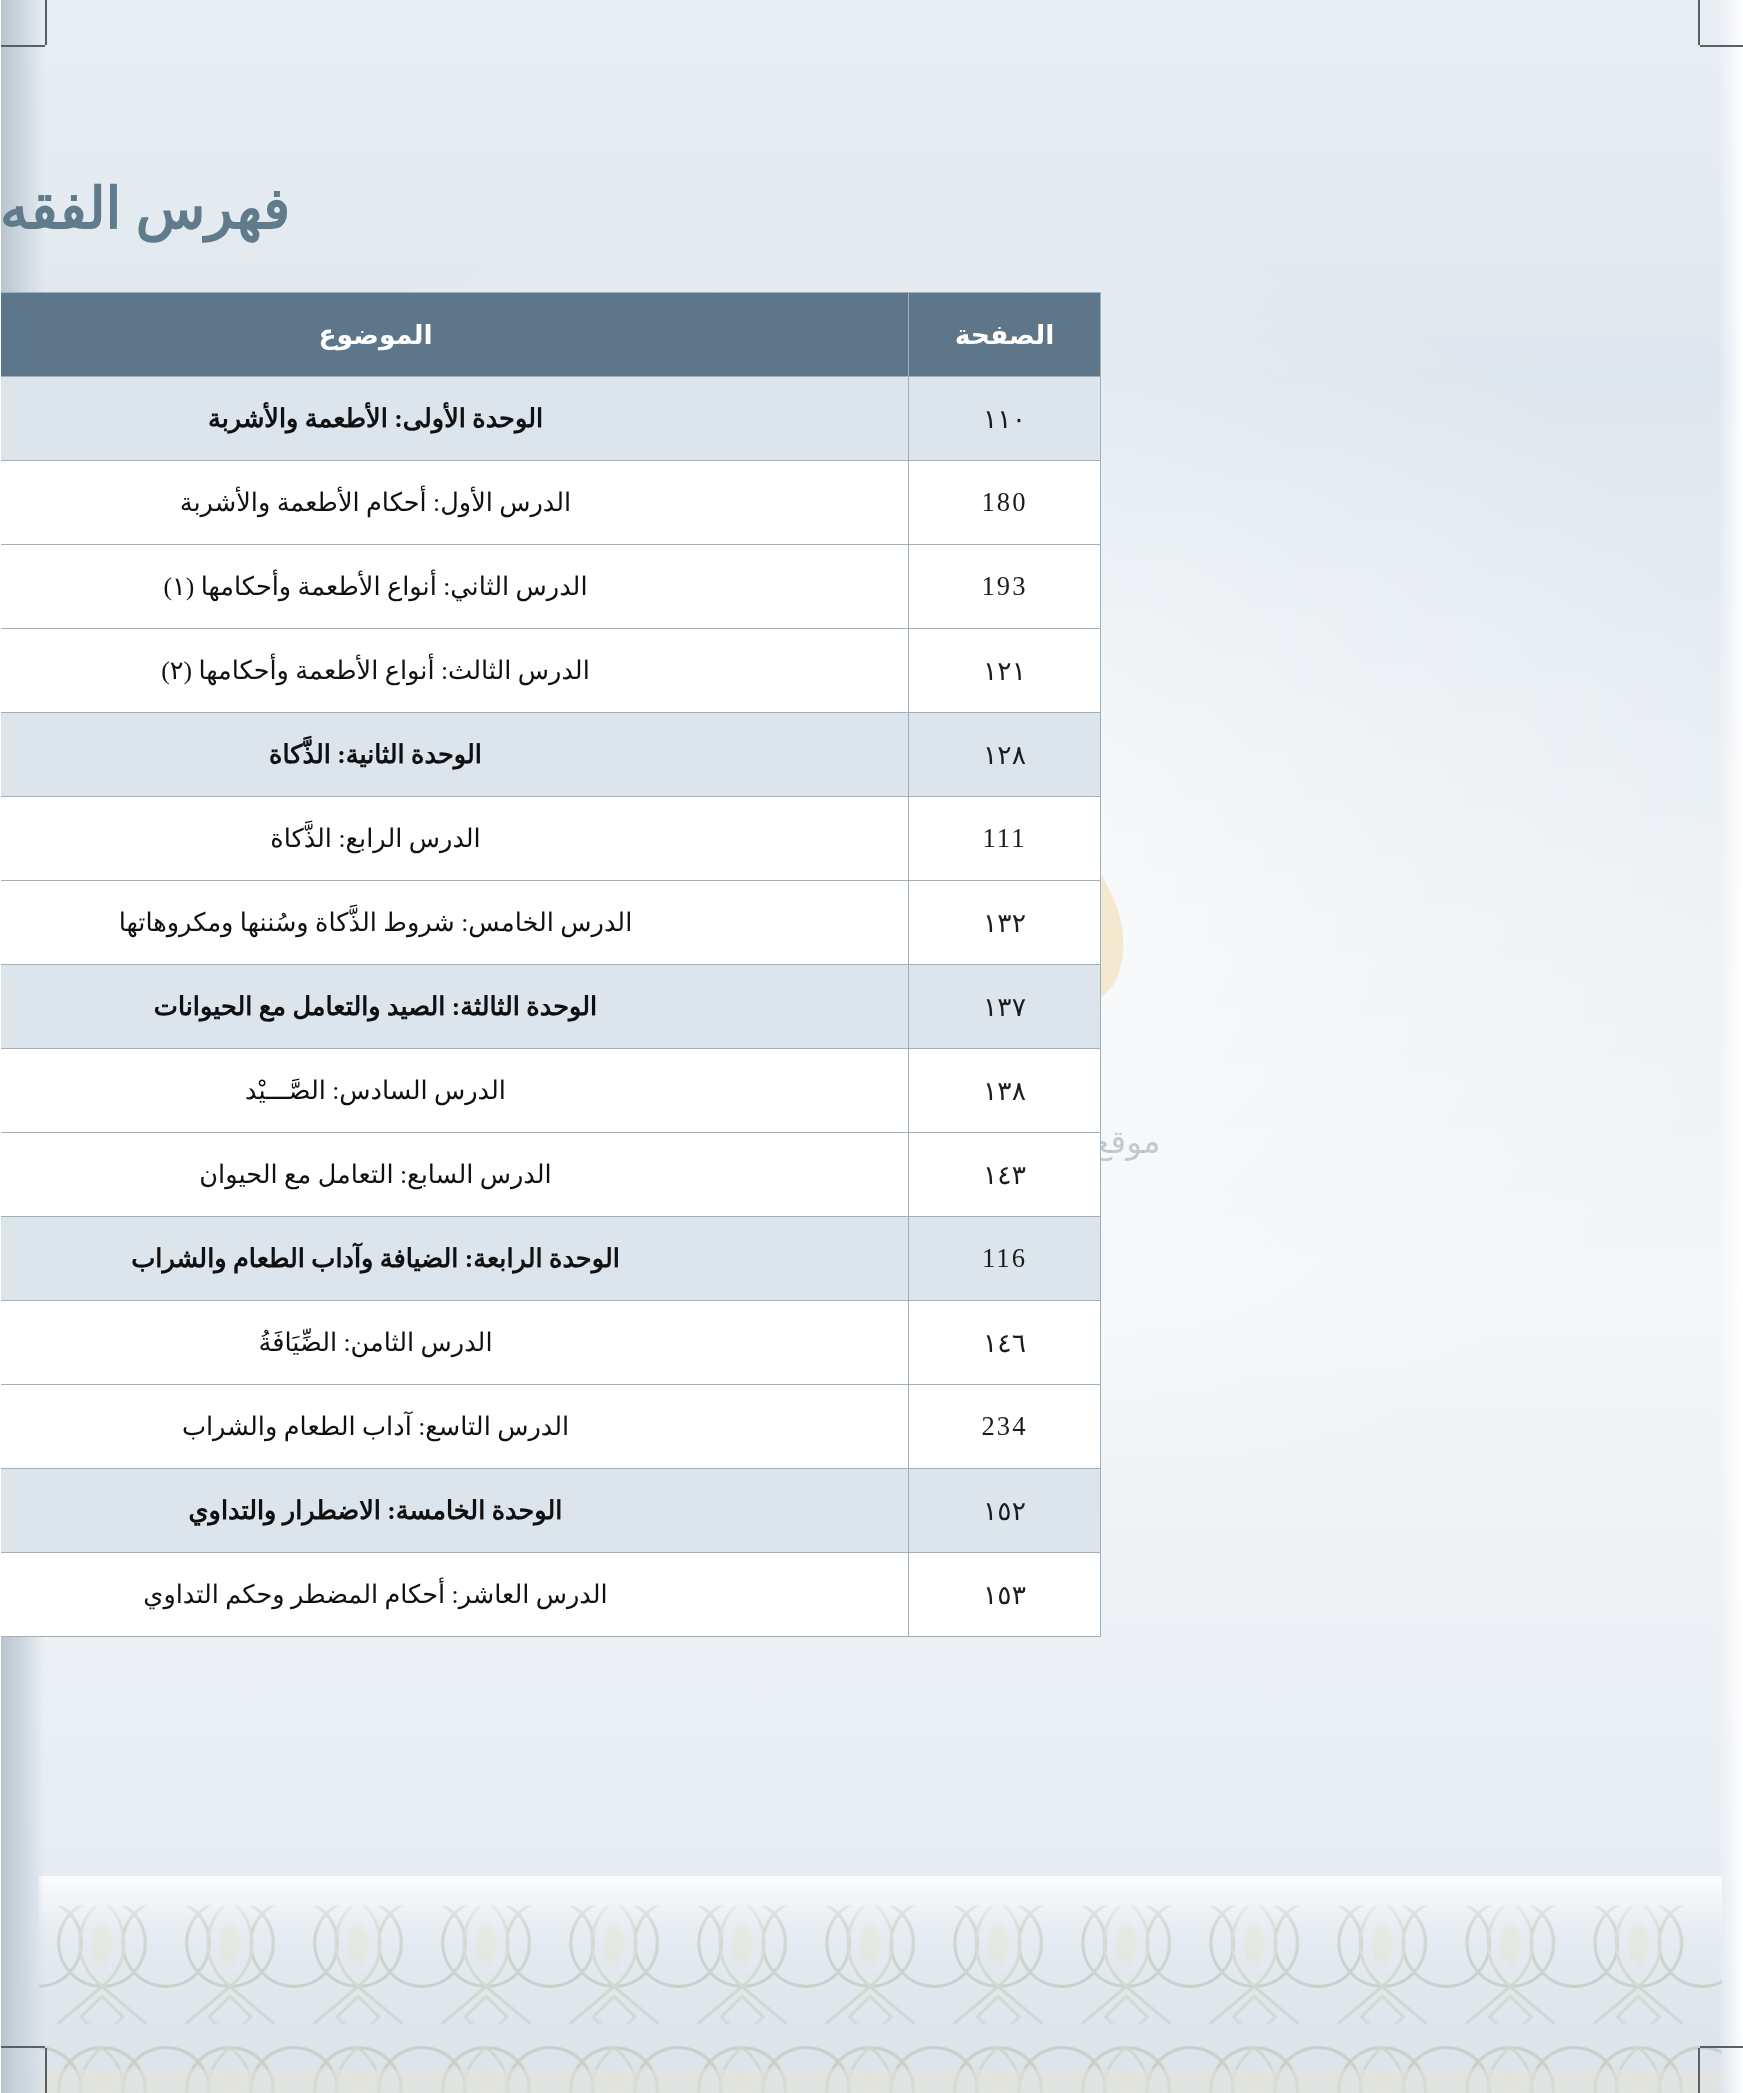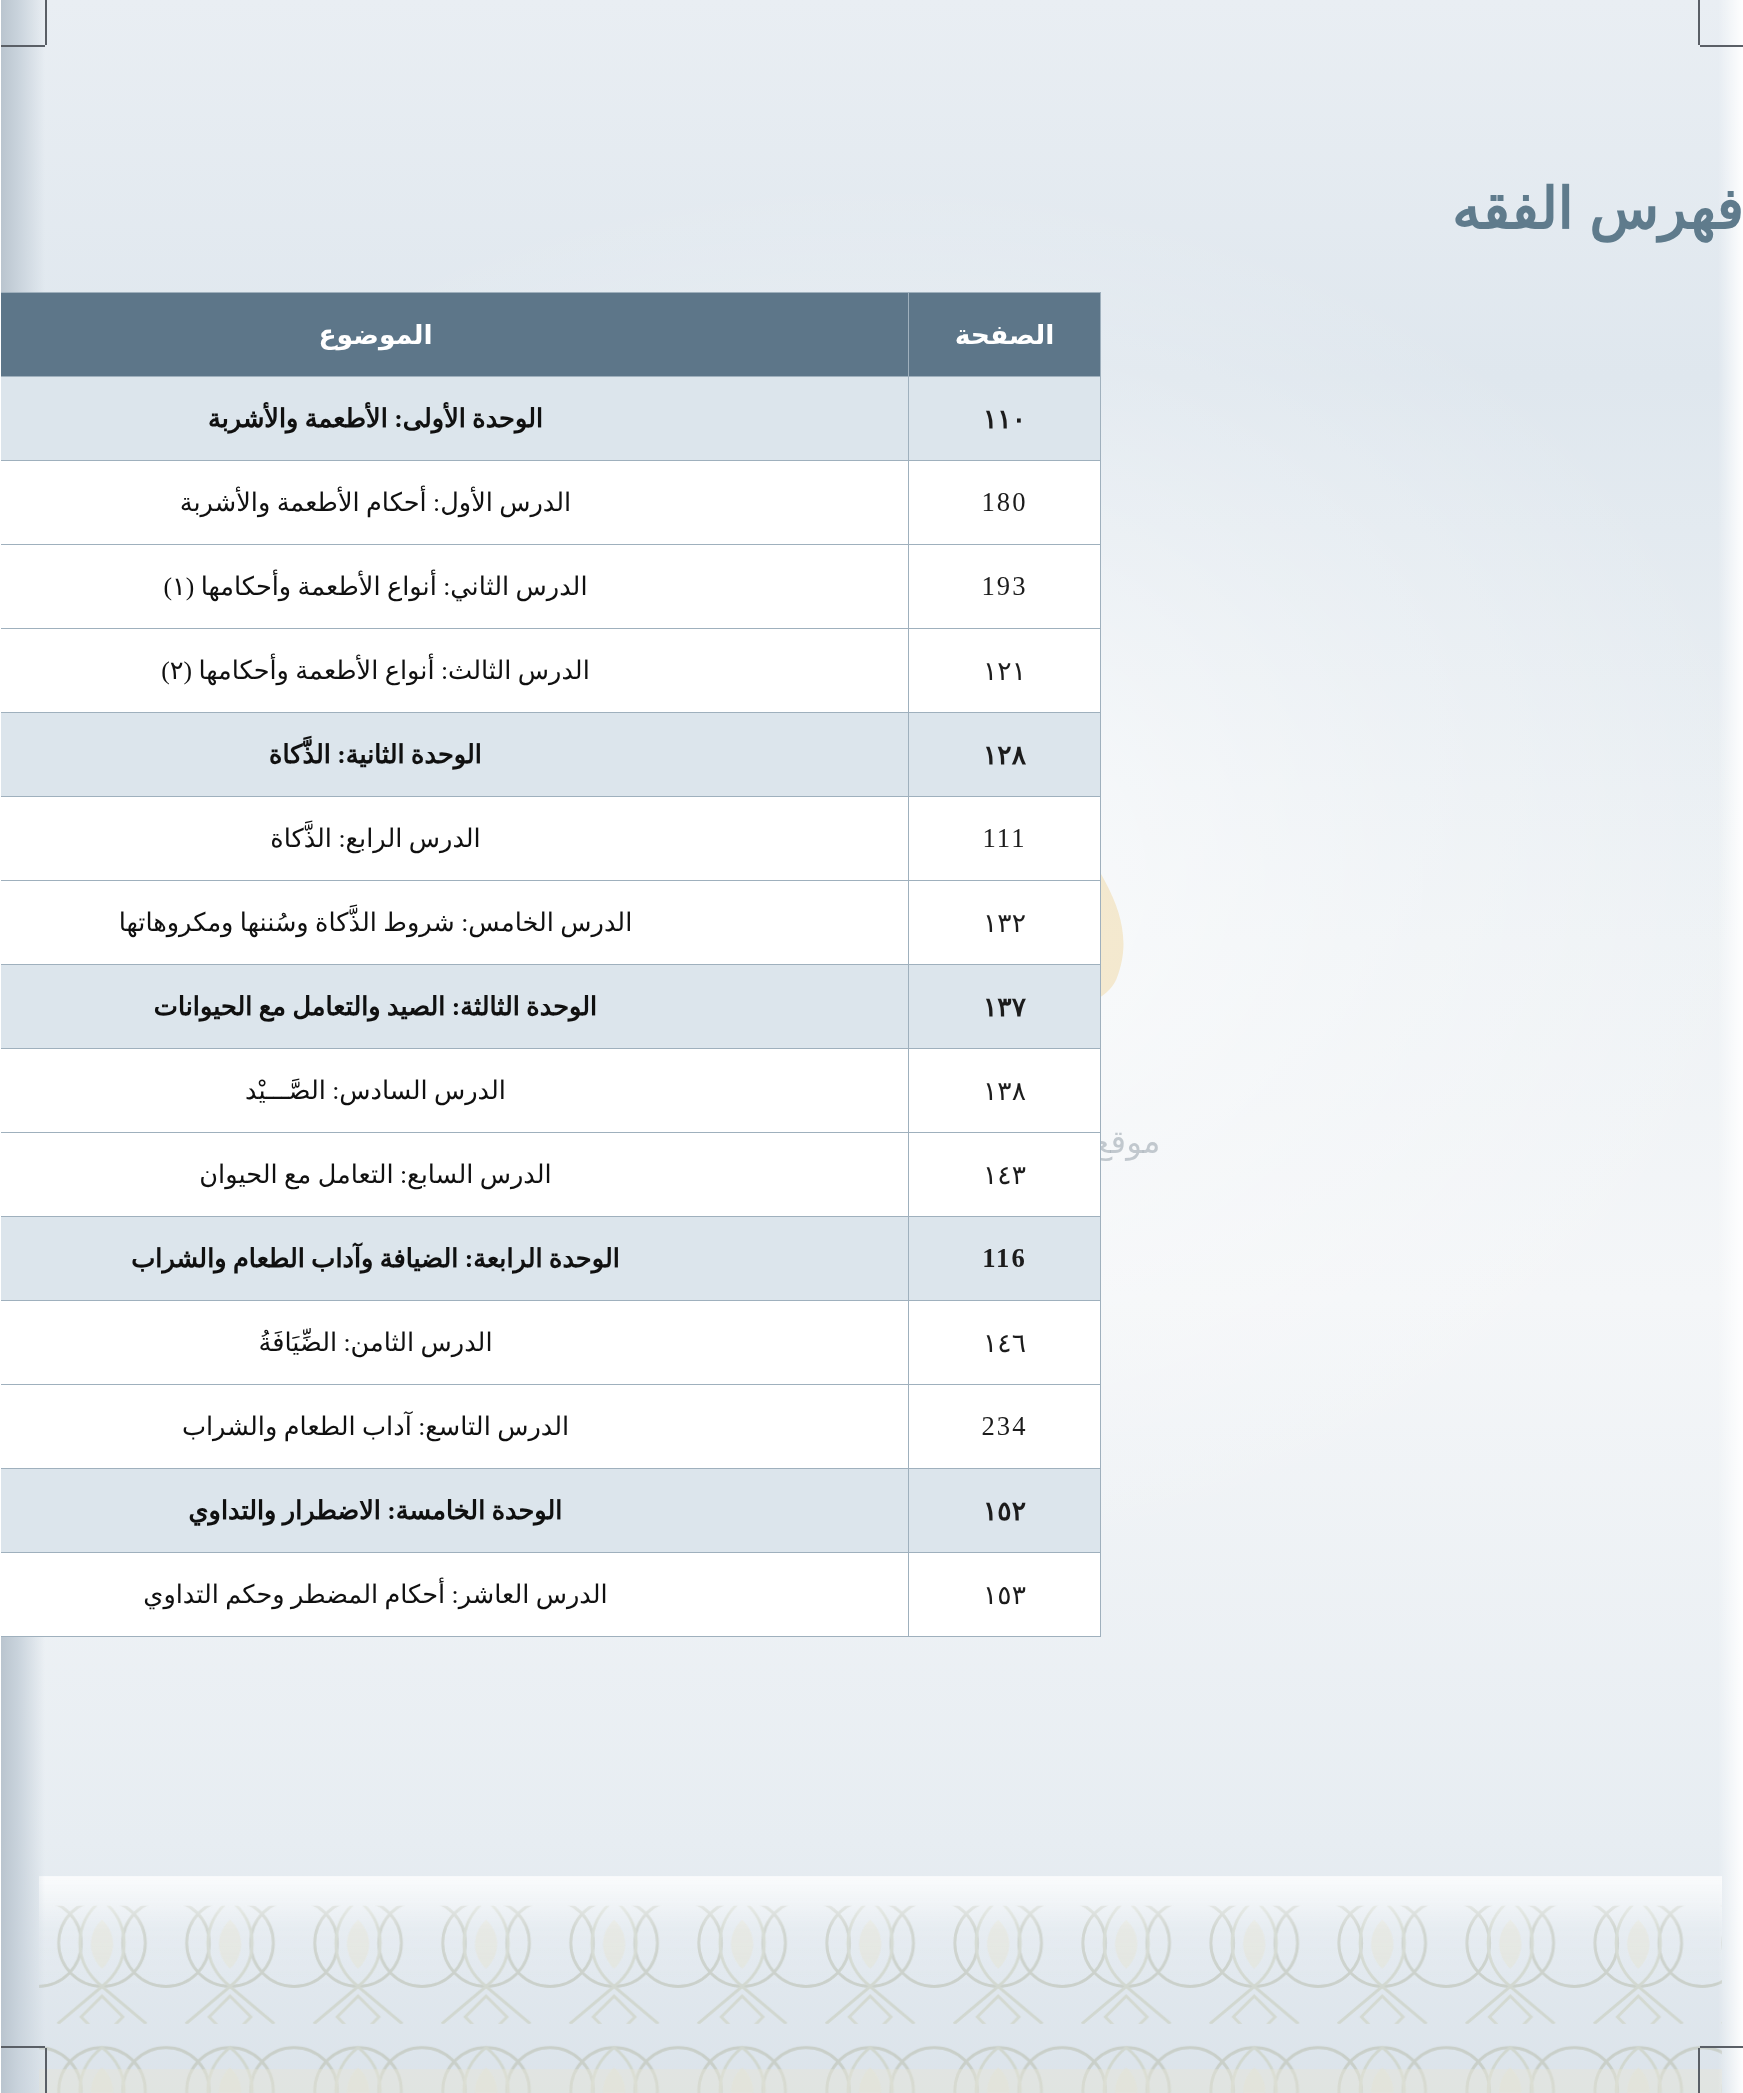--- a/index.html
+++ b/index.html
@@ -115,27 +115,26 @@
     left: 0; top: 0;
     width: 1744px;
     height: 2093px;
     z-index: 5;
   }
 
   .title {
     position: absolute;
     top: 175px;
     left: 0; right: 0;
-    text-align: right;
-    font-family: Liberation Sans, sans-serif;
+    text-align: left;
+    font-family: Liberation Serif, serif;
     font-weight: bold;
     font-size: 57px;
     color: #5f7b8c;
     letter-spacing: 0px;
-    margin-left: 32px;
   }
 
   table.toc {
     position: absolute;
     top: 292px;
     right: 643px;   
     width: 1259px;
     border-collapse: collapse;
     table-layout: fixed;
     font-size: 24.6px;
@@ -165,21 +164,21 @@
     background: #ffffff;
   }
   td.subject-col {
     text-align: center;
     color: #101010;
     background: #ffffff;
     font-size: 25.6px;
   }
   tr.unit td {
     background: #dce5ec;
-    font-weight: bold;
+    font-weight: normal;
   }
   tr.unit td.subject-col { font-weight: bold; }
 </style>
 </head>
 <body>
 
 <div class="page">
 
   <div class="crop" style="left:45px; top:0; width:2px; height:45px;"></div>
   <div class="crop" style="left:0; top:45px; width:45px; height:2px;"></div>

